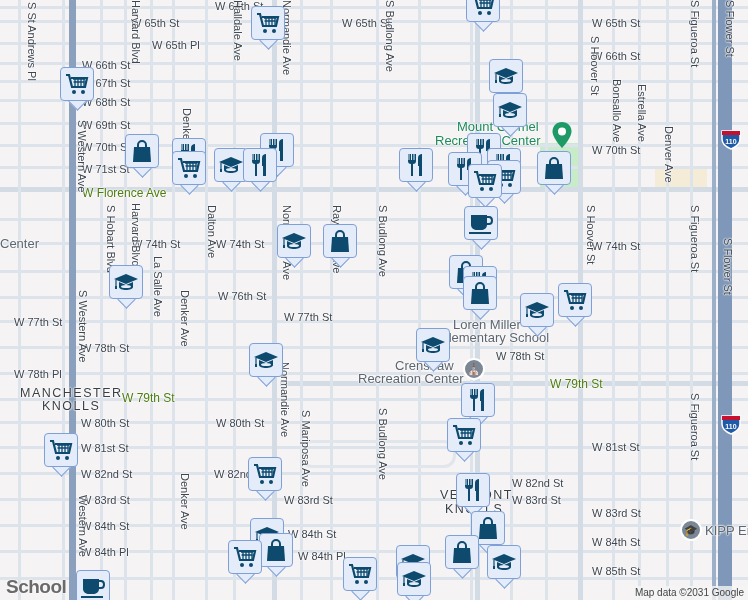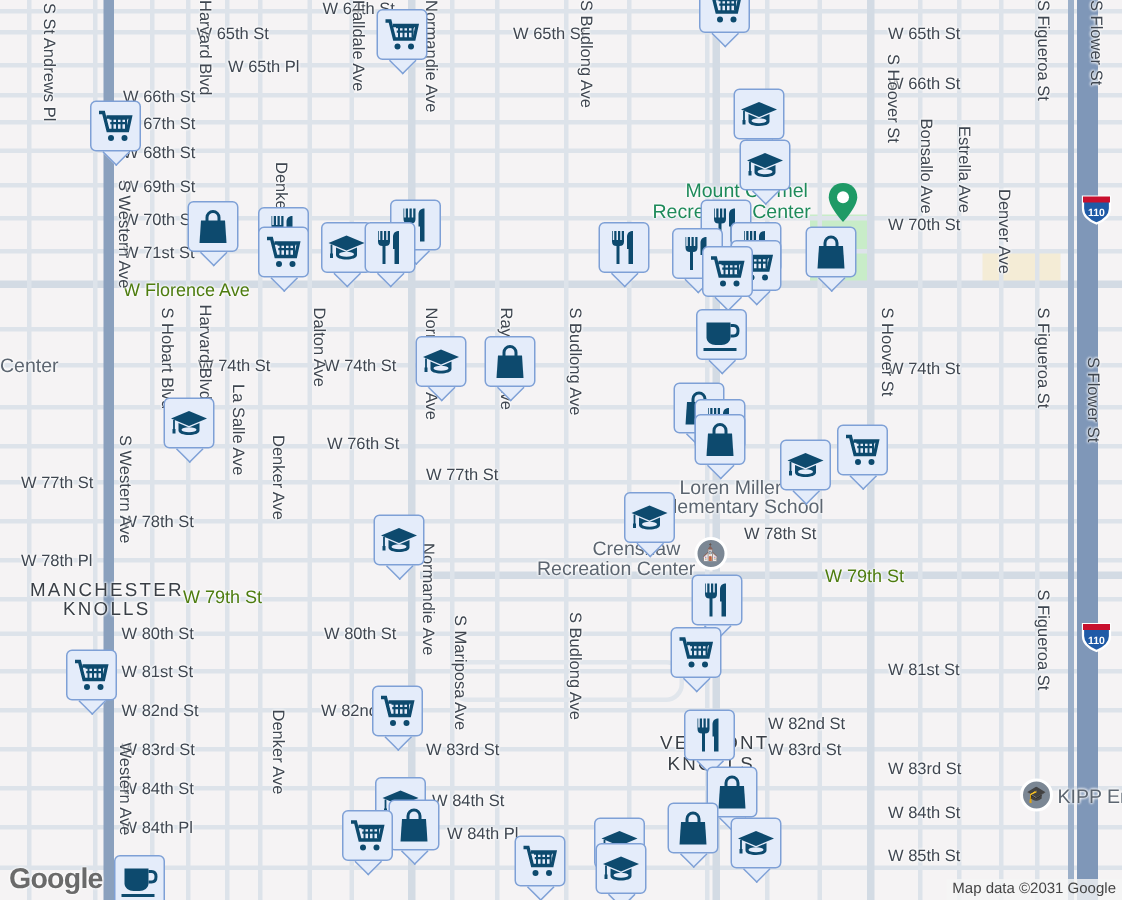--- a/index.html
+++ b/index.html
@@ -438,15 +438,15 @@
             <ellipse cx="13" cy="17.5" rx="5" ry="1.6" fill="#e4ecfa"></ellipse>
             <path d="M3 11v7" stroke="#0d4a6e" stroke-width="1.2"></path>
             <rect x="2" y="17" width="2" height="3" fill="#0d4a6e"></rect>
           </svg></span></div>
       <div class="marker" style="left: 76px; top: 570px;"><div class="tip"></div><div class="box"></div><span><svg viewBox="0 0 26 26" style="position: absolute; left: 4px; top: 4px; width: 26px; height: 26px;">
             <path d="M3 5h16v10c0 3-3 5-6 5H9c-3 0-6-2-6-5z" fill="#0d4a6e"></path>
             <path d="M19 7h2c2 0 3 1.5 3 3.5S23 14 21 14h-2" fill="none" stroke="#0d4a6e" stroke-width="2"></path>
             <rect x="1" y="22" width="22" height="2" fill="#0d4a6e"></rect>
           </svg></span></div>
     </div>
-  <div class="google-logo">Google</div>
+  <div class="google-logo">School</div>
   <div class="attribution">Map data ©2031 Google</div>
 </div>
 
 </body></html>

